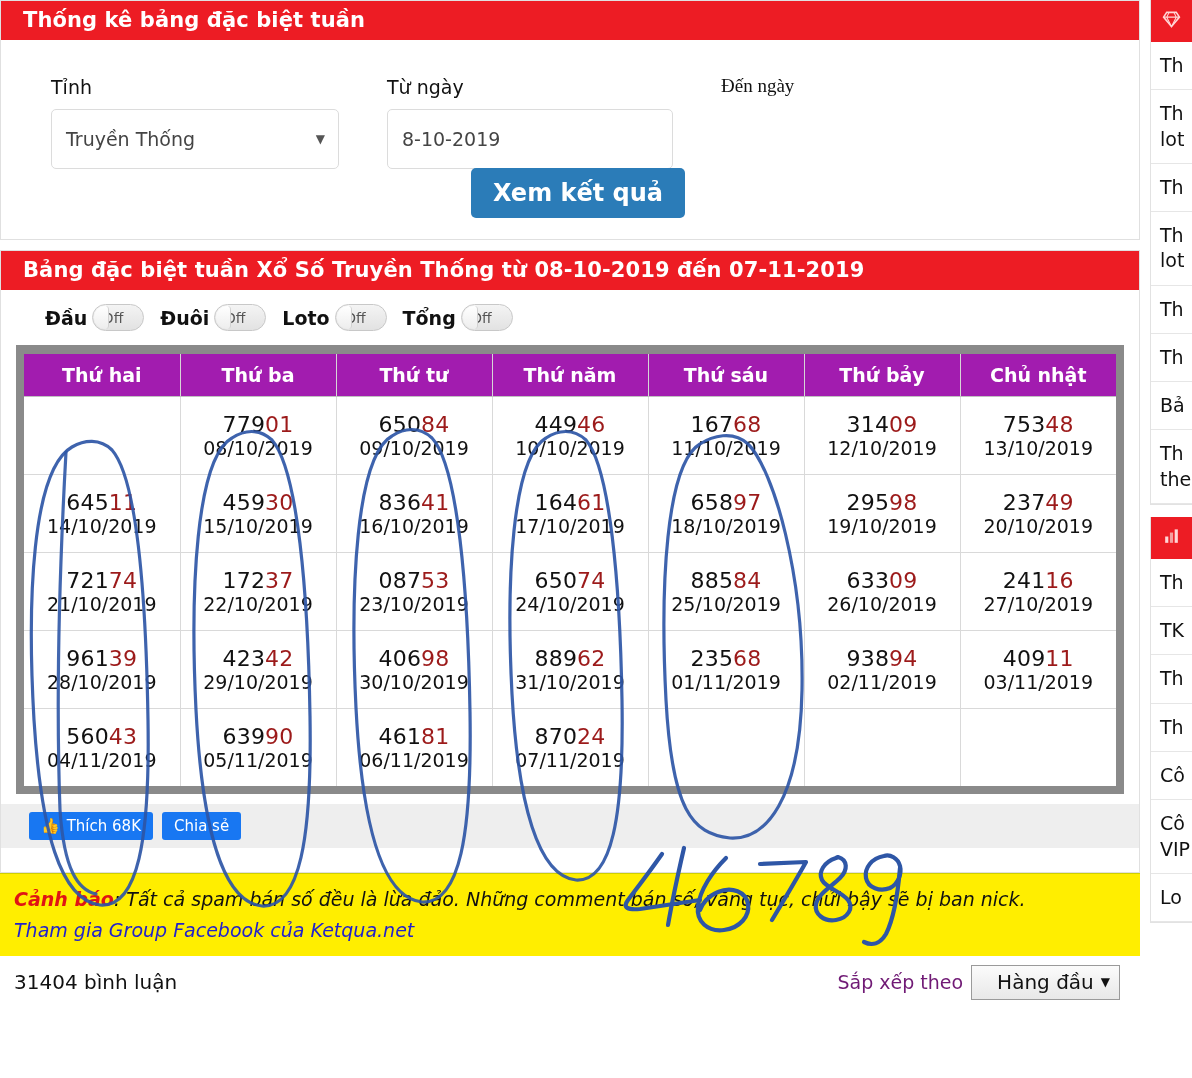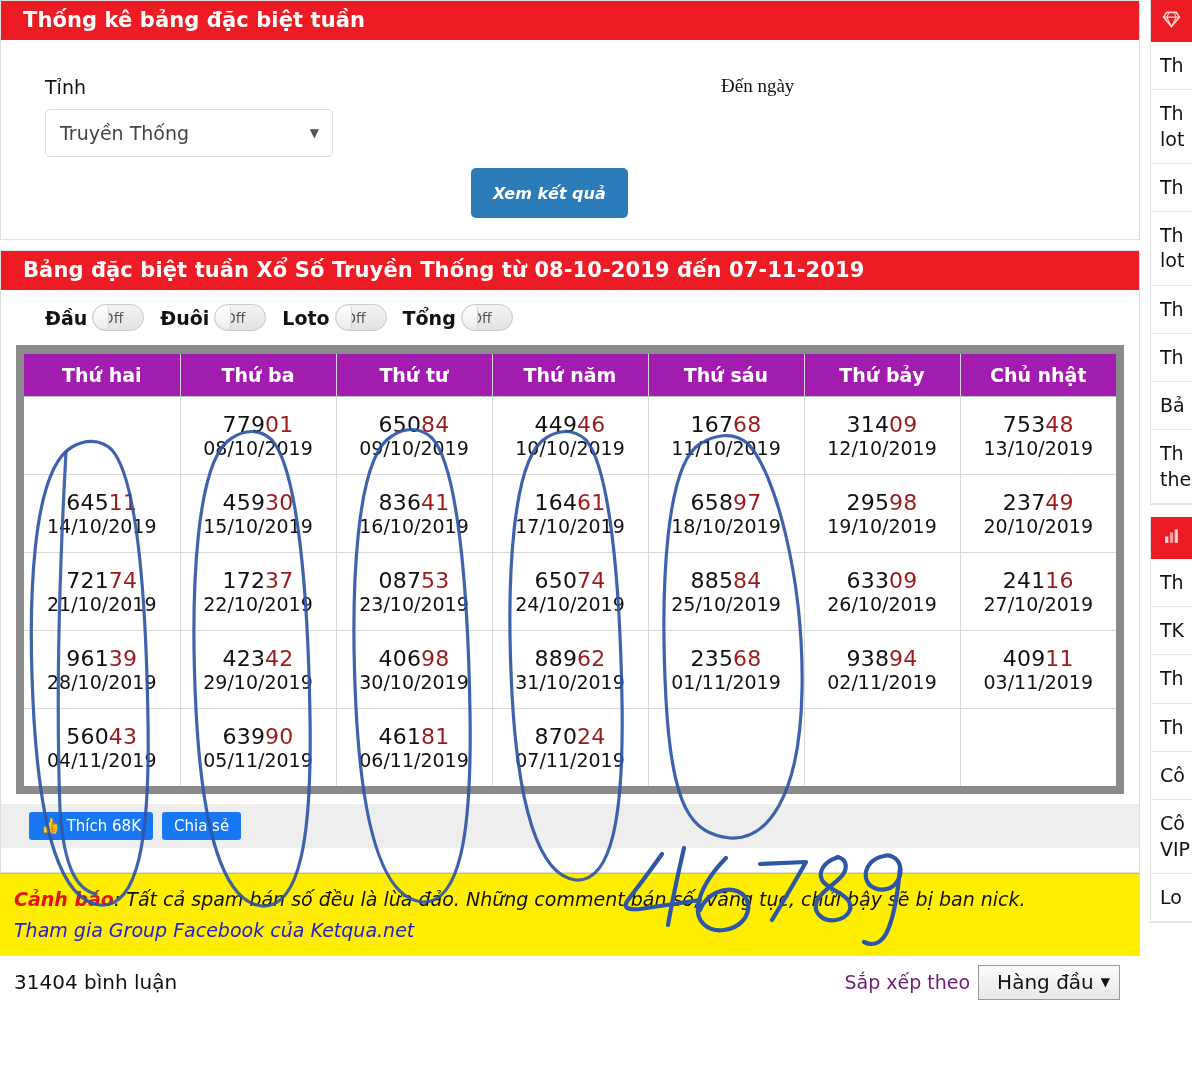--- a/index.html
+++ b/index.html
@@ -41,21 +41,21 @@
     height:200px;
     box-sizing:border-box;
   }
   .field{position:absolute;}
   .field-label{
     font-size:19px;color:#111;font-weight:normal;
     margin-bottom:11px;display:block;
   }
   .ctl{
     box-sizing:border-box;
-    height:48px;
+    height:60px;
     border:1px solid #dcdcdc;
     border-radius:5px;
     background:#fff;
     font-size:19px;
     color:#444;
     display:flex;align-items:center;
     padding:0 14px;
     position:relative;
   }
   .select-ctl{width:288px;}
@@ -63,26 +63,25 @@
     position:absolute;right:13px;top:50%;transform:translateY(-50%);
     font-size:12px;color:#555;
   }
   .date-ctl{width:286px;}
   .btn-primary{
     position:absolute;
     background:#2b7cb8;
     color:#fff;
     border:none;
     border-radius:5px;
-    font-size:16px;font-weight:bold;
+    font-size:24px;font-weight:bold;
     padding:0 22px;
     height:50px;
     cursor:pointer;
     font-family:inherit;
-    font-style:italic;
   }
 
   
   .panel2{margin-top:10px;}
   .toggles{
     padding:14px 0 8px 44px;
     display:flex;align-items:center;gap:0;
     font-size:19px;
   }
   .tg-label{font-weight:bold;color:#111;margin-right:5px;}
@@ -190,21 +189,21 @@
     box-sizing:border-box;
     height:54px;
   }
   .cmt-count{font-size:20px;color:#111;}
   .cmt-sort{display:flex;align-items:center;gap:8px;}
   .cmt-sort-lbl{font-size:19px;color:#701a75;}
   .cmt-sel{
     background:linear-gradient(#fbfbfb,#e8e8e8);
     border:1px solid #9a9a9a;
     font-size:20px;color:#111;
-    padding:4px 9px 5px 18px;
+    padding:4px 9px 5px 25px;
     display:inline-flex;align-items:center;gap:7px;
   }
   .cmt-sel .caret{font-size:12px;}
 
   
   .side{
     position:absolute;left:1150px;top:0;width:64px;height:1078px;
     box-sizing:border-box;
   }
   .side-box{border:1px solid #e2e2e2;border-top:none;background:#fff;box-sizing:border-box;}
@@ -236,28 +235,34 @@
 
 <div class="page">
 
   <div class="main-col">
 
     <div class="panel" style="height:240px;">
       <div class="panel-head">Thống kê bảng đặc biệt tuần</div>
 
       <div class="form-body">
 
-        <div class="field" style="left:44px;top:36px;">
+        <div class="field" style="left:50px;top:36px;">
           <span class="field-label">Tỉnh</span>
           <div class="ctl select-ctl">
             <span>Truyền Thống</span>
             <span class="caret">▼</span>
           </div>
         </div>
 
+        <div class="field" style="left:386px;top:36px;">
+          <span class="field-label">Từ ngày</span>
+          <div class="ctl date-ctl">
+            <span>8-10-2019</span>
+          </div>
+        </div>
 
         <div class="field" style="left:720px;top:35px;font-family:Liberation Serif, serif;">
           <span class="field-label">Đến ngày</span>
         </div>
 
         <button class="btn-primary" style="left:470px;top:128px;">Xem kết quả</button>
       </div>
     </div>
 
     <div class="panel panel2">

